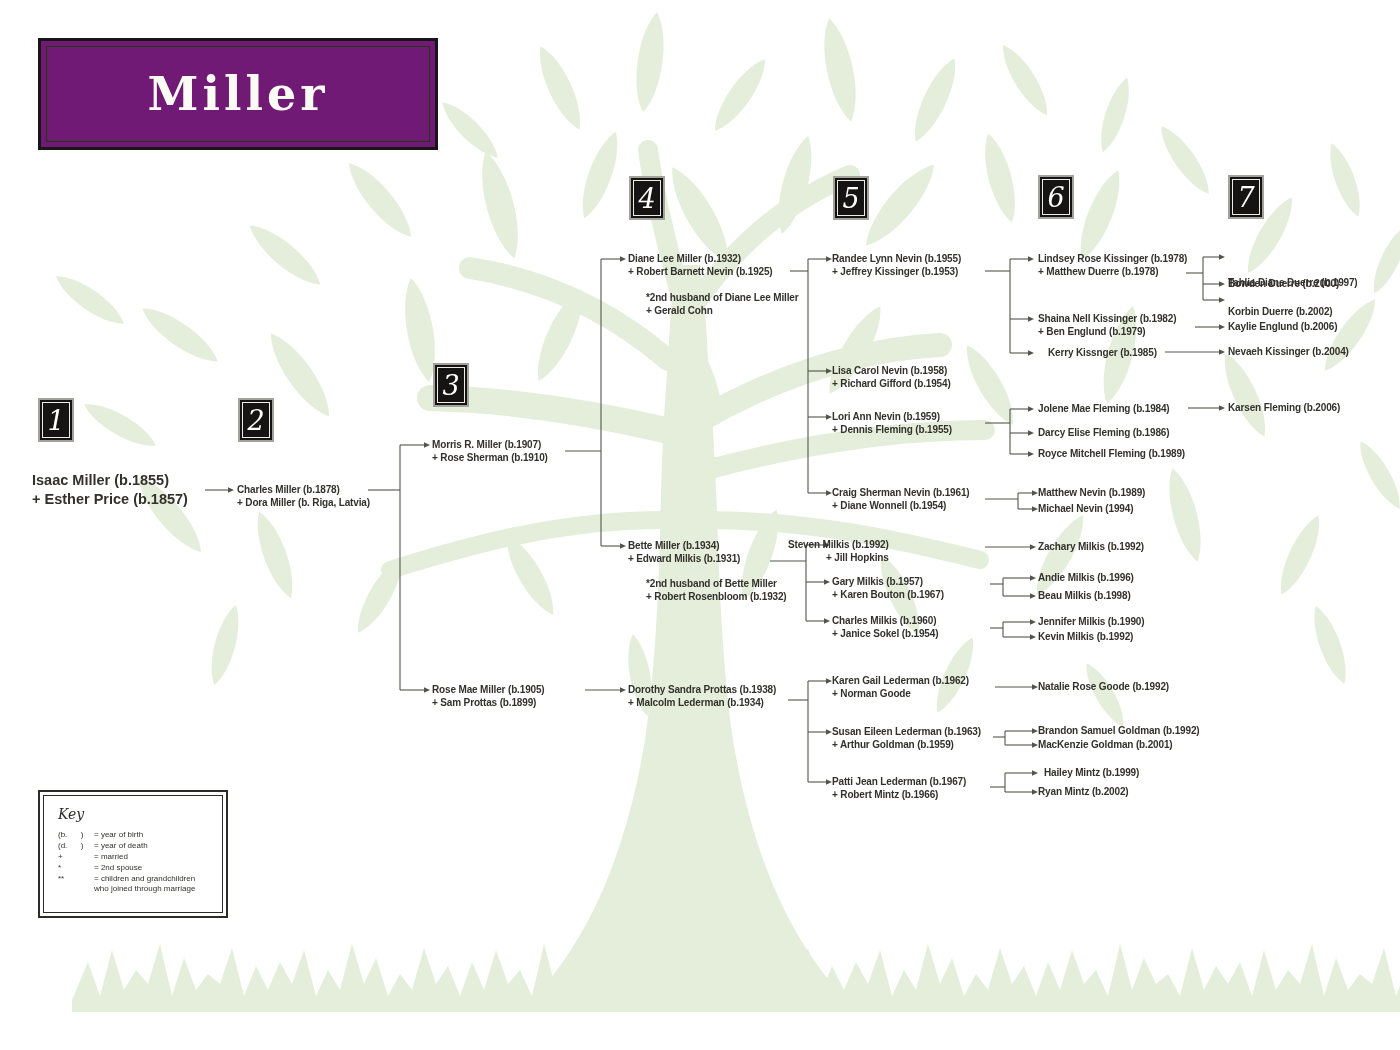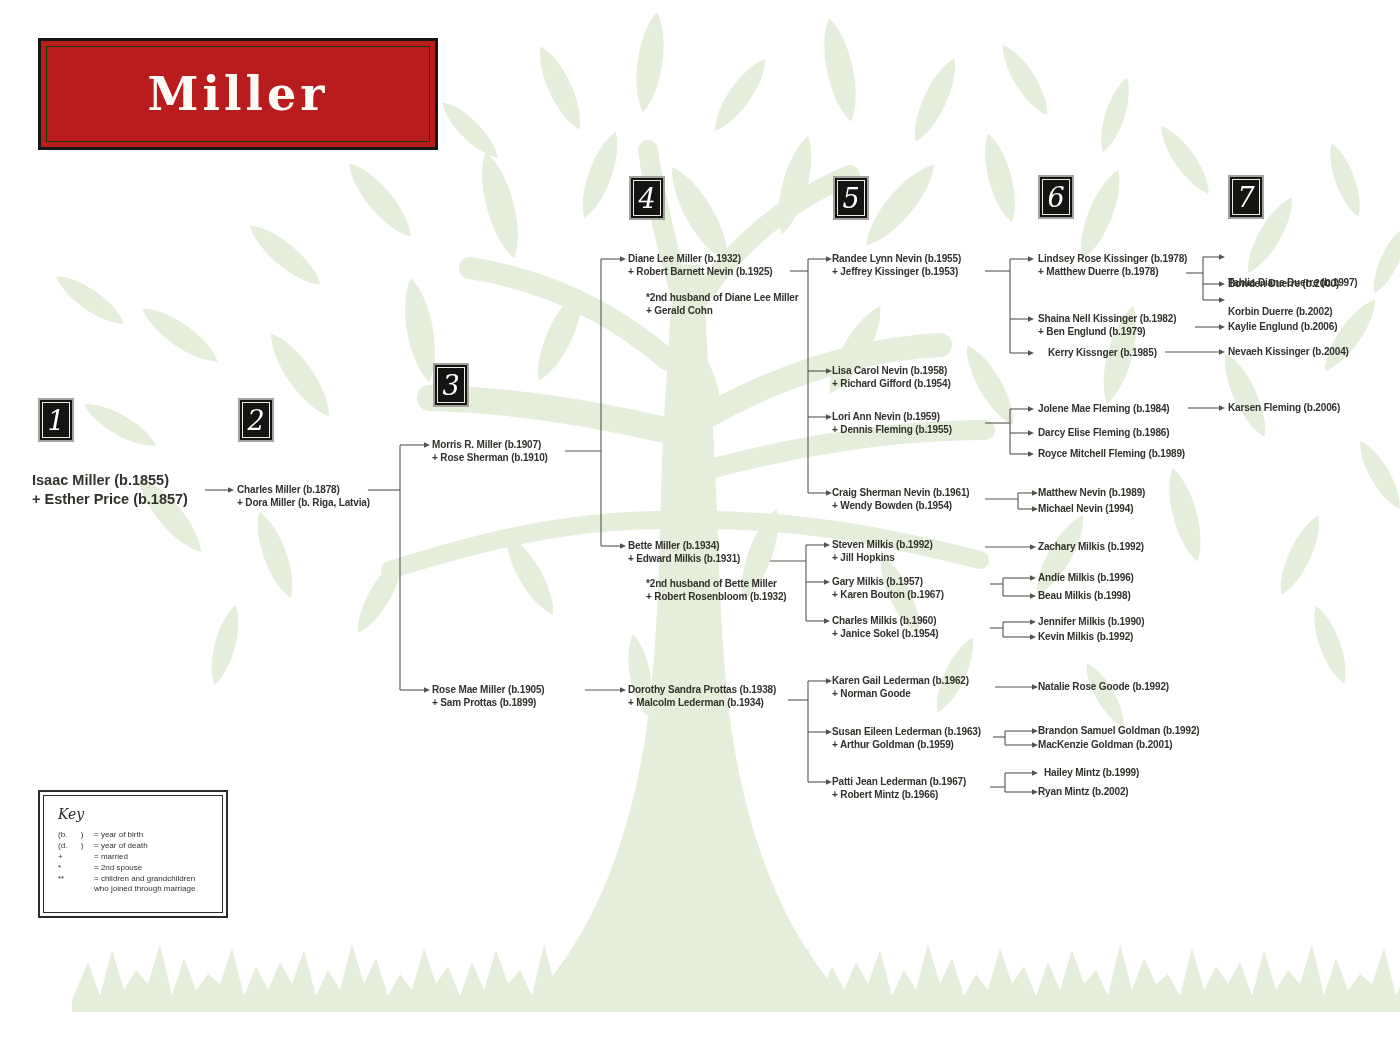--- a/index.html
+++ b/index.html
@@ -1,21 +1,21 @@
 <!DOCTYPE html>
 <html><head>
 <meta charset="utf-8">
 <style>
   html,body{margin:0;padding:0;background:#fff;}
   .stage{position:relative;width:1400px;height:1050px;background:#fff;overflow:hidden;
          font-family:"Liberation Sans",sans-serif;}
   svg.layer{position:absolute;left:0;top:0;width:1400px;height:1050px;}
 
   
-  .plaque{position:absolute;left:38px;top:38px;width:394px;height:106px;background:#b91c1c;
+  .plaque{position:absolute;left:38px;top:38px;width:394px;height:106px;background:#701a75;
           border:3px solid #161616;display:flex;align-items:center;justify-content:center;}
   .plaque::after{content:"";position:absolute;inset:5px;border:1px solid #1d3a0e;pointer-events:none;}
   .plaque span{color:#fbfaf4;font-family:"DejaVu Serif",serif;font-weight:bold;
                font-size:46px;letter-spacing:4px;}
 
   
   .badge{position:absolute;width:32px;height:40px;background:#151412;border:2px solid #a3a39d;
          display:flex;align-items:center;justify-content:center;color:#fff;
          font-family:"DejaVu Serif",serif;font-style:italic;font-size:27px;}
   .badge::after{content:"";position:absolute;inset:2px;border:1px solid #edede6;pointer-events:none;}
@@ -263,23 +263,23 @@
       <div class="person" style="left: 832px; top: 364px;">
         <div>Lisa Carol Nevin (b.1958)</div>
         <div>+ Richard Gifford (b.1954)</div>
       </div>
       <div class="person" style="left: 832px; top: 410px;">
         <div>Lori Ann Nevin (b.1959)</div>
         <div>+ Dennis Fleming (b.1955)</div>
       </div>
       <div class="person" style="left: 832px; top: 486px;">
         <div>Craig Sherman Nevin (b.1961)</div>
-        <div>+ Wendy Bowden (b.1954)</div>
-      </div>
-      <div class="person" style="left: 832px; top: 538px;">
+        <div>+ Diane Wonnell (b.1954)</div>
+      </div>
+      <div class="person" style="left: 788px; top: 538px; text-align: right;">
         <div>Steven Milkis (b.1992)</div>
         <div>+ Jill Hopkins</div>
       </div>
       <div class="person" style="left: 832px; top: 575px;">
         <div>Gary Milkis (b.1957)</div>
         <div>+ Karen Bouton (b.1967)</div>
       </div>
       <div class="person" style="left: 832px; top: 614px;">
         <div>Charles Milkis (b.1960)</div>
         <div>+ Janice Sokel (b.1954)</div>

